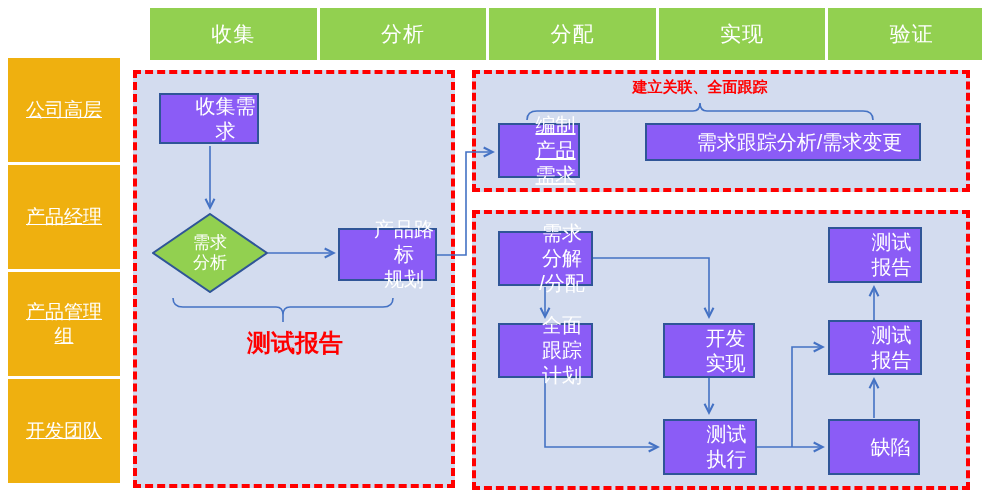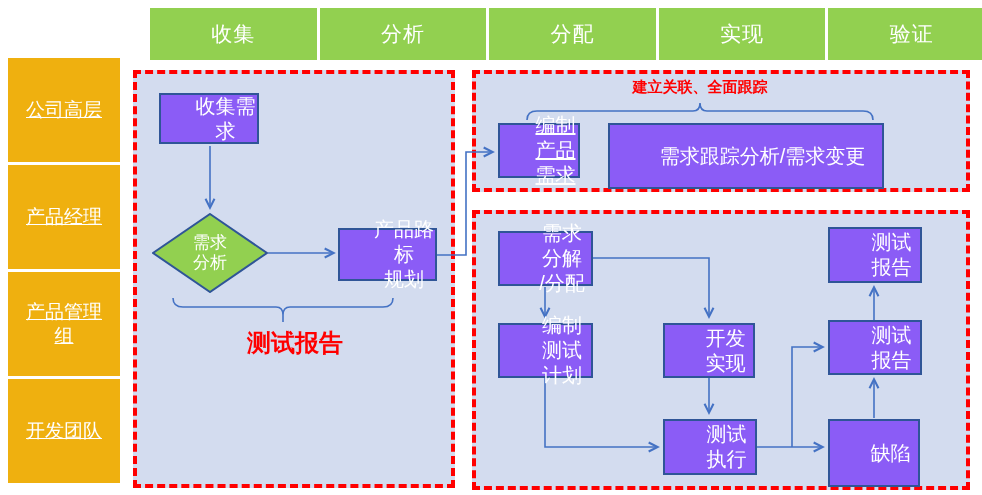--- a/index.html
+++ b/index.html
@@ -26,28 +26,28 @@
   .region-bottom-right{left:472px;top:210px;width:498px;height:280px;}
   
   .node{
     position:absolute;background:#8b5cf6;border:2px solid #2F5597;box-sizing:border-box;
     color:#ffffff;display:flex;align-items:center;justify-content:center;text-align:center;
     font-size:20px;line-height:1.25;white-space:pre-line;padding-left:33px;
   }
   .n-collect{left:159px;top:93px;width:100px;height:51px;}
   .n-roadmap{left:338px;top:228px;width:99px;height:53px;}
   .n-compile-req{left:498px;top:123px;width:82px;height:55px;text-decoration:underline;}
-  .n-tracking{left:608px;top:123px;width:276px;height:66px;}
+  .n-tracking{left:645px;top:123px;width:276px;height:38px;}
   .n-decompose{left:498px;top:231px;width:95px;height:55px;}
   .n-test-plan{left:498px;top:323px;width:95px;height:55px;}
   .n-dev{left:663px;top:323px;width:92px;height:55px;}
   .n-exec{left:663px;top:419px;width:94px;height:56px;}
   .n-report-top{left:828px;top:227px;width:94px;height:56px;}
   .n-report-mid{left:828px;top:320px;width:94px;height:55px;}
-  .n-defect{left:828px;top:419px;width:92px;height:68px;}
+  .n-defect{left:828px;top:419px;width:92px;height:56px;}
   
   .diamond-wrap{position:absolute;left:152px;top:213px;width:116px;height:80px;}
   .diamond-wrap svg{position:absolute;left:0;top:0;}
   .diamond-label{
     position:absolute;inset:0;display:flex;align-items:center;justify-content:center;
     color:#ffffff;font-size:17px;line-height:1.2;text-align:center;white-space:pre-line;
   }
   
   .annotation{
     position:absolute;color:#FF0000;font-weight:bold;text-align:center;
@@ -114,21 +114,21 @@
 分析</div>
   </div>
 
   <div class="node n-roadmap">产品路标
 规划</div>
   <div class="node n-compile-req">编制产品
 需求</div>
   <div class="node n-tracking">需求跟踪分析/需求变更</div>
   <div class="node n-decompose">需求分解
 /分配</div>
-  <div class="node n-test-plan">编制测试
+  <div class="node n-test-plan">全面跟踪
 计划</div>
   <div class="node n-exec">测试执行</div>
   <div class="node n-dev">开发实现</div>
   <div class="node n-report-top">测试报告</div>
   <div class="node n-report-mid">测试报告</div>
   <div class="node n-defect">缺陷</div>
 
   <div class="annotation ann-top">建立关联、全面跟踪</div>
   <div class="annotation ann-left">测试报告</div>
 

